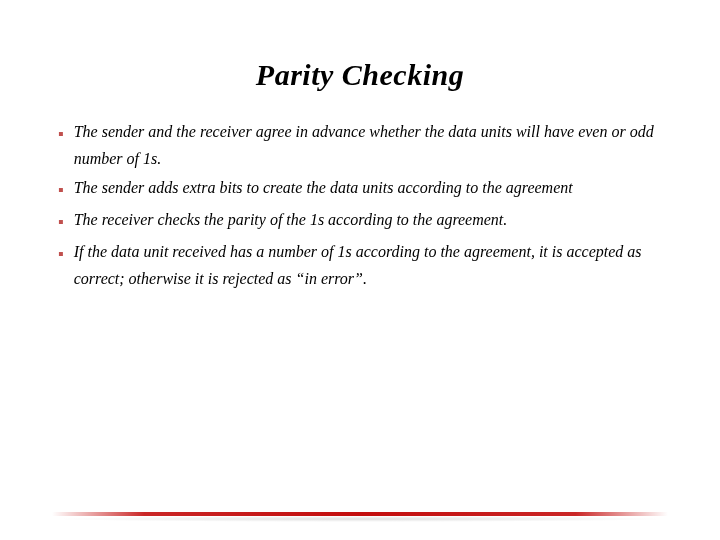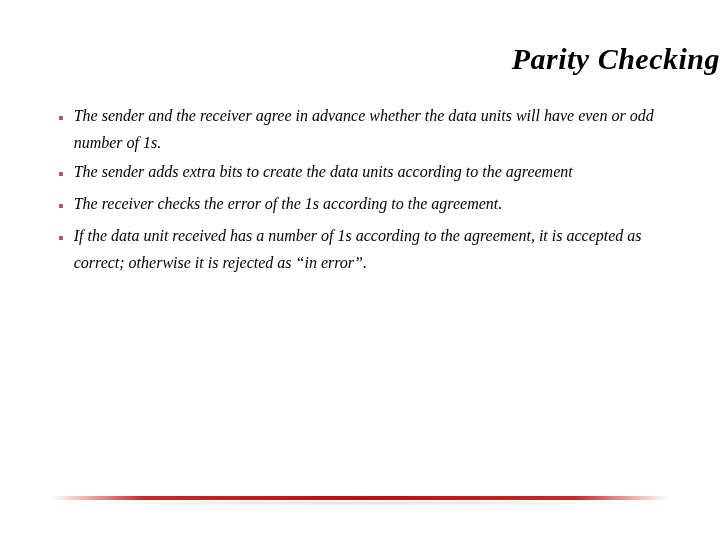--- a/index.html
+++ b/index.html
@@ -1,18 +1,18 @@
 <!DOCTYPE html>
 <html><head>
 <meta charset="utf-8">
 <style>
   * { margin: 0; padding: 0; box-sizing: border-box; }
   html, body { width: 720px; height: 540px; background: #fff; font-family: Georgia, 'Times New Roman', serif; color: #000; overflow: hidden; }
   .slide { width: 720px; height: 540px; position: relative; padding: 0; }
-  .title { font-style: italic; font-size: 30px; text-align: right; margin-top: 42px; letter-spacing: 0.5px; }
+  .title { font-style: italic; font-size: 30px; text-align: center; margin-top: 58px; letter-spacing: 0.5px; }
   .content { margin: 26px 58px 0 58px; }
   .bullet { display: flex; align-items: flex-start; margin-bottom: 2px; }
   .marker { color: #c0504d; font-size: 16px; line-height: 28px; margin-right: 10px; margin-top: 2px; flex-shrink: 0; }
   .bullet-text { font-size: 16px; line-height: 27px; font-style: italic; }
   .footer-line { position: absolute; left: 52px; right: 52px; bottom: 82px; height: 4px; background: linear-gradient(to right, rgba(192,0,0,0) 0%, rgba(192,0,0,0.85) 15%, rgba(192,0,0,0.95) 50%, rgba(192,0,0,0.85) 85%, rgba(192,0,0,0) 100%); }
   .footer-shadow { position: absolute; left: 52px; right: 52px; bottom: 76px; height: 6px; background: radial-gradient(ellipse at center, rgba(0,0,0,0.12) 0%, rgba(0,0,0,0) 70%); }
 </style>
 </head>
 <body>
 
@@ -23,21 +23,21 @@
     <div class="bullet">
       <span class="marker">▪</span>
       <span class="bullet-text">The sender and the receiver agree in advance whether the data units will have even or odd number of 1s.</span>
     </div>
     <div class="bullet">
       <span class="marker">▪</span>
       <span class="bullet-text">The sender adds extra bits to create the data units according to the agreement</span>
     </div>
     <div class="bullet">
       <span class="marker">▪</span>
-      <span class="bullet-text">The receiver checks the error of the 1s according to the agreement.</span>
+      <span class="bullet-text">The receiver checks the parity of the 1s according to the agreement.</span>
     </div>
     <div class="bullet">
       <span class="marker">▪</span>
       <span class="bullet-text">If the data unit received has a number of 1s according to the agreement, it is accepted as correct; otherwise it is rejected as “in error”.</span>
     </div>
   </div>
 
   <div class="footer-line"></div>
   <div class="footer-shadow"></div>
 

